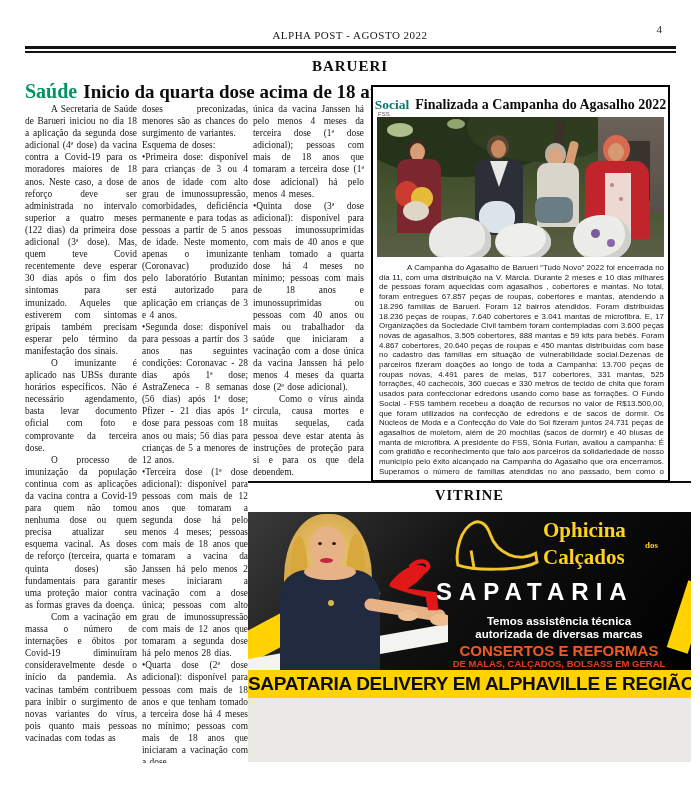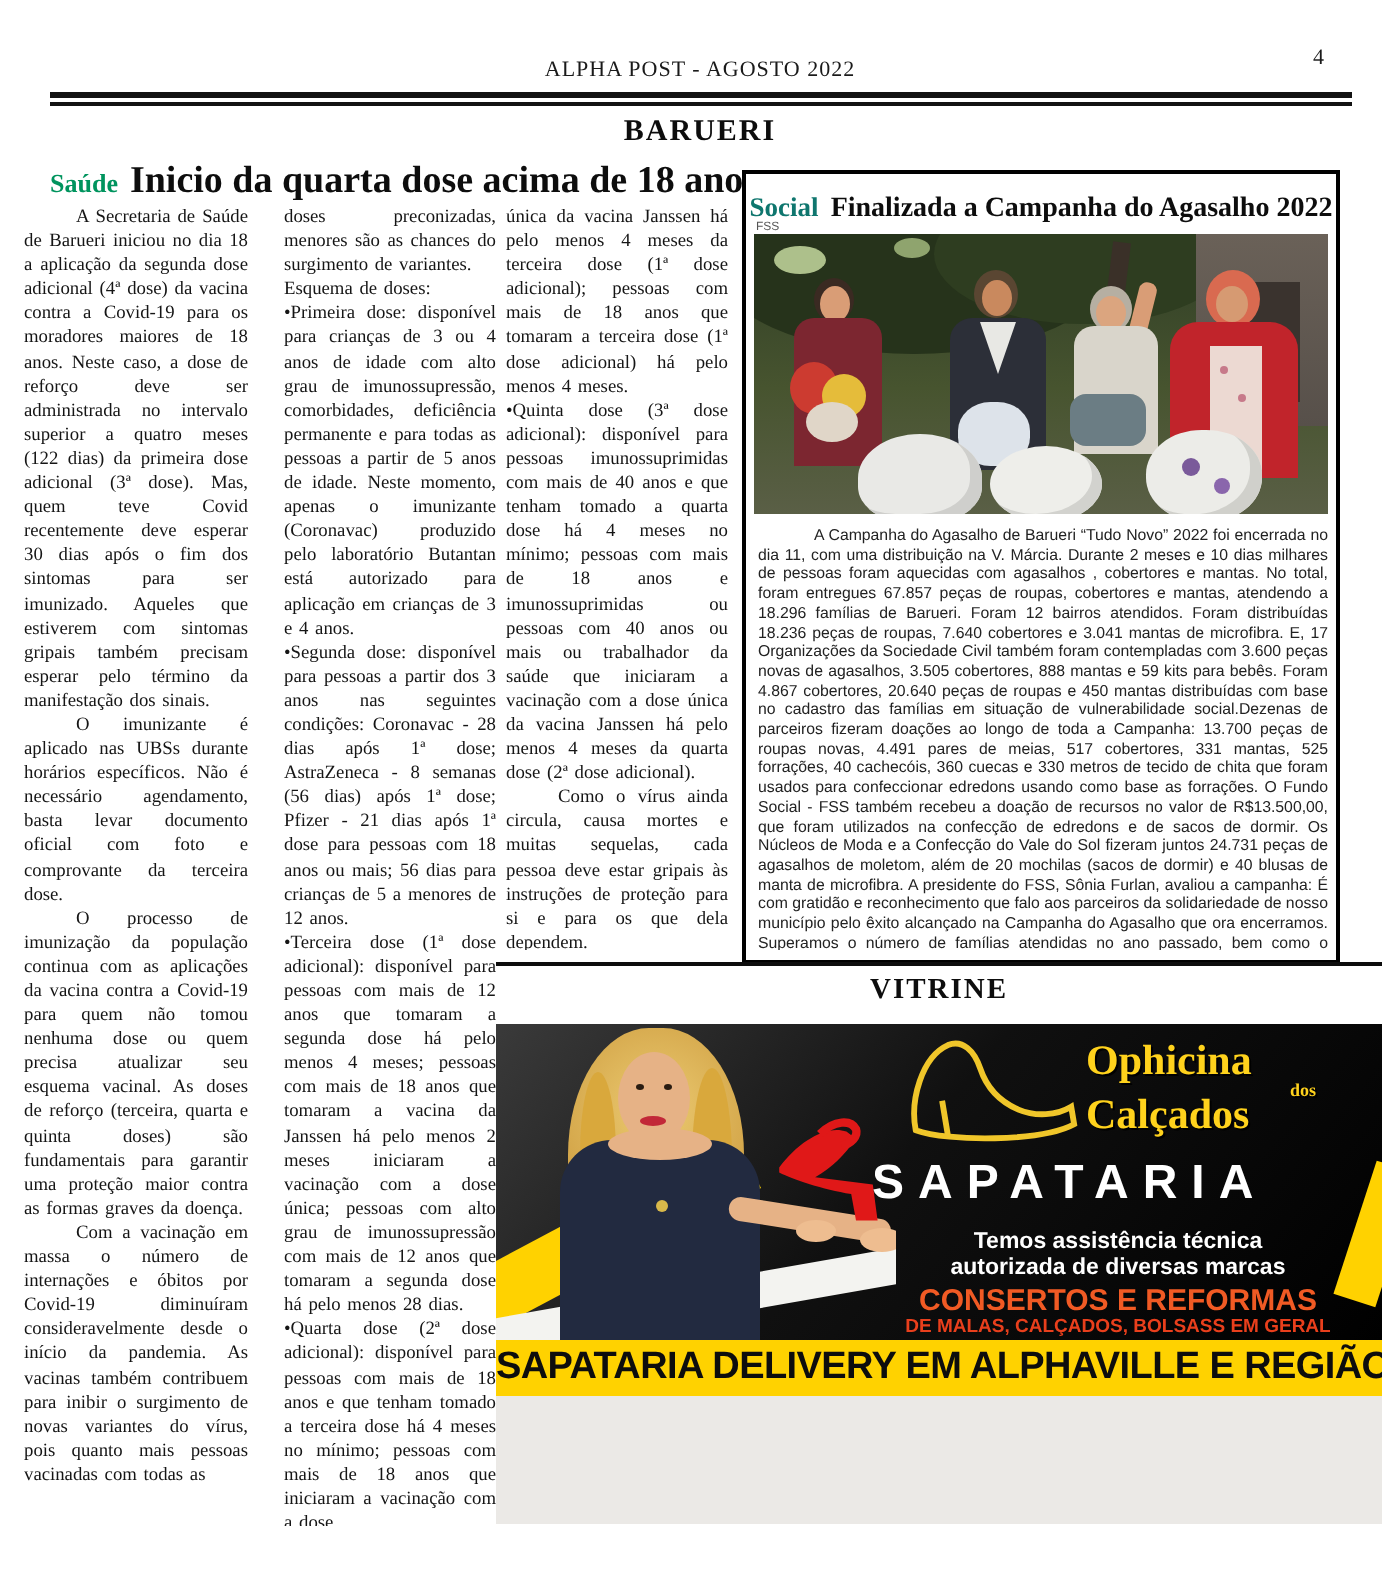--- a/index.html
+++ b/index.html
@@ -8,27 +8,27 @@
   
   .masthead{position:absolute;top:29px;left:0;width:700px;text-align:center;
             font-size:11px;letter-spacing:.5px;color:#1a1a1a;}
   .pagenum{position:absolute;top:23px;right:38px;font-size:11px;color:#1a1a1a;}
   .rule-a{position:absolute;top:46px;left:25px;width:651px;height:3px;background:#121212;}
   .rule-b{position:absolute;top:51px;left:25px;width:651px;height:2px;background:#121212;}
   .section-title{position:absolute;top:58px;left:0;width:700px;text-align:center;
                  font-weight:bold;font-size:15px;letter-spacing:1px;color:#0d0d0d;}
   
   .headline-row{position:absolute;top:80px;left:25px;width:345px;white-space:nowrap;}
-  .kicker{color:#00945e;font-weight:bold;font-size:13px;margin-right:6px;}
+  .kicker{color:#00945e;font-weight:bold;font-size:20px;margin-right:6px;}
   .headline{color:#0d0d0d;font-weight:bold;font-size:19px;}
   .col{position:absolute;top:103px;text-align:justify;font-size:9.4px;line-height:12.1px;
        word-spacing:1px;overflow:hidden;color:#151515;}
   .col p{margin:0;}
   .col p.ind{text-indent:26px;}
-  #col1{left:12px;width:112px;height:660px;}
+  #col1{left:25px;width:112px;height:660px;}
   #col2{left:142px;width:106px;height:660px;}
   #col3{left:253px;width:111px;height:372px;}
   
   .social-box{position:absolute;left:371px;top:85px;width:299px;height:397px;
               border:2px solid #000;background:#fff;box-sizing:border-box;}
   .social-title{position:absolute;top:8px;left:0;width:100%;text-align:center;white-space:nowrap;}
   .social-kicker{color:#0f766e;font-weight:bold;font-size:13.5px;margin-right:6px;}
   .social-headline{color:#0d0d0d;font-weight:bold;font-size:14px;}
   .photo-credit{position:absolute;top:24px;left:5px;font-family:"Liberation Sans",sans-serif;
                 font-size:6px;color:#555;}
@@ -96,21 +96,21 @@
     <p>doses preconizadas, menores são as chances do surgimento de variantes.</p>
     <p>Esquema de doses:</p>
     <p>•Primeira dose: disponível para crianças de 3 ou 4 anos de idade com alto grau de imunossupressão, comorbidades, deficiência permanente e para todas as pessoas a partir de 5 anos de idade. Neste momento, apenas o imunizante (Coronavac) produzido pelo laboratório Butantan está autorizado para aplicação em crianças de 3 e 4 anos.</p>
     <p>•Segunda dose: disponível para pessoas a partir dos 3 anos nas seguintes condições: Coronavac - 28 dias após 1ª dose; AstraZeneca - 8 semanas (56 dias) após 1ª dose; Pfizer - 21 dias após 1ª dose para pessoas com 18 anos ou mais; 56 dias para crianças de 5 a menores de 12 anos.</p>
     <p>•Terceira dose (1ª dose adicional): disponível para pessoas com mais de 12 anos que tomaram a segunda dose há pelo menos 4 meses; pessoas com mais de 18 anos que tomaram a vacina da Janssen há pelo menos 2 meses iniciaram a vacinação com a dose única; pessoas com alto grau de imunossupressão com mais de 12 anos que tomaram a segunda dose há pelo menos 28 dias.</p>
     <p>•Quarta dose (2ª dose adicional): disponível para pessoas com mais de 18 anos e que tenham tomado a terceira dose há 4 meses no mínimo; pessoas com mais de 18 anos que iniciaram a vacinação com a dose</p>
   </div>
   <div class="col" id="col3">
     <p>única da vacina Janssen há pelo menos 4 meses da terceira dose (1ª dose adicional); pessoas com mais de 18 anos que tomaram a terceira dose (1ª dose adicional) há pelo menos 4 meses.</p>
     <p>•Quinta dose (3ª dose adicional): disponível para pessoas imunossuprimidas com mais de 40 anos e que tenham tomado a quarta dose há 4 meses no mínimo; pessoas com mais de 18 anos e imunossuprimidas ou pessoas com 40 anos ou mais ou trabalhador da saúde que iniciaram a vacinação com a dose única da vacina Janssen há pelo menos 4 meses da quarta dose (2ª dose adicional).</p>
-    <p class="ind">Como o vírus ainda circula, causa mortes e muitas sequelas, cada pessoa deve estar gripais às instruções de proteção para si e para os que dela dependem.</p>
+    <p class="ind">Como o vírus ainda circula, causa mortes e muitas sequelas, cada pessoa deve estar atenta às instruções de proteção para si e para os que dela dependem.</p>
   </div>
 
   <div class="social-box">
     <div class="social-title">
       <span class="social-kicker">Social</span><span class="social-headline">Finalizada a Campanha do Agasalho 2022</span>
     </div>
     <div class="photo-credit">FSS</div>
 
     <div class="photo">
       <div class="ph" style="left:-20px;top:-30px;width:200px;height:90px;background:#26331b;border-radius:50%;"></div>

